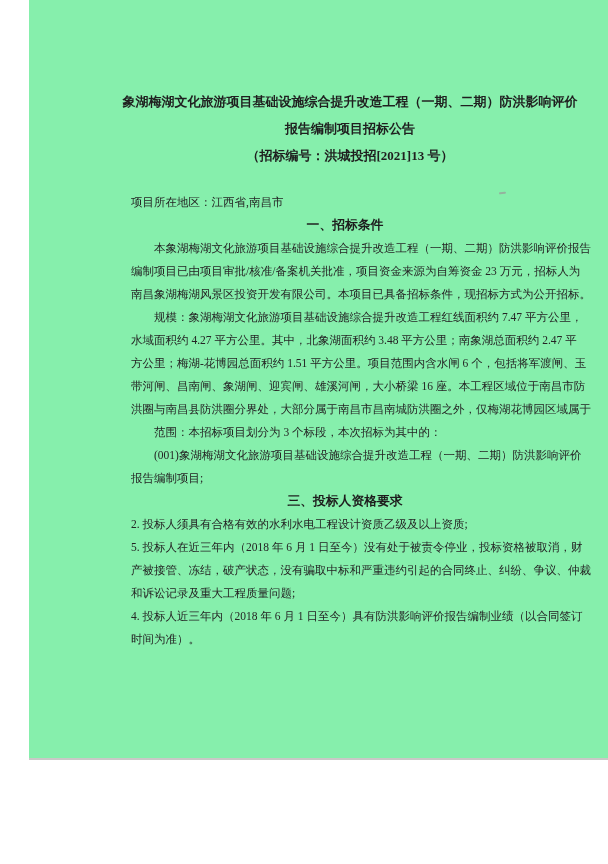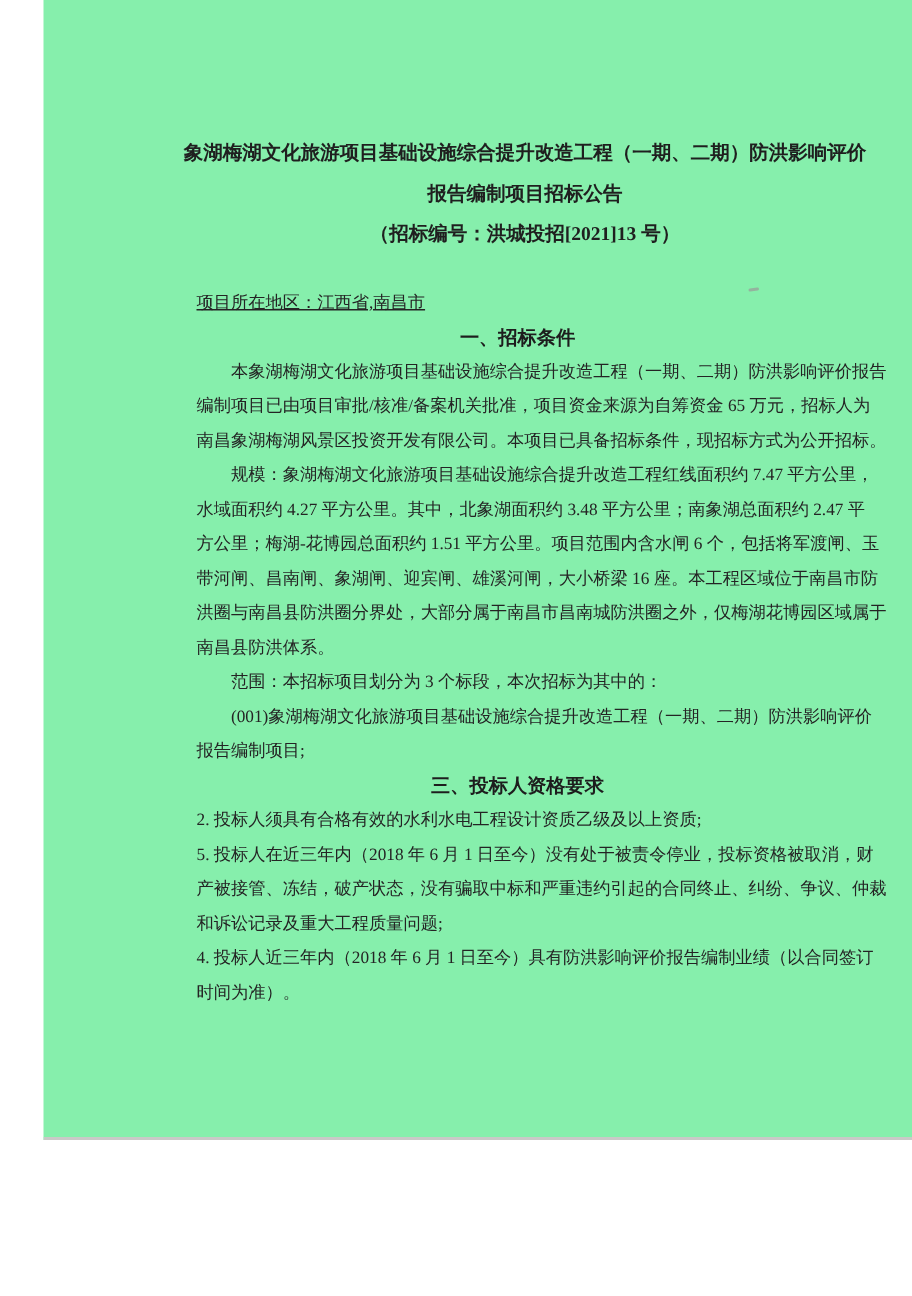--- a/index.html
+++ b/index.html
@@ -32,21 +32,20 @@
     color: #1f1f1f;
   }
   .title-block .tender-no {
     font-weight: bold;
     font-size: 13px;
   }
   .location-line {
     margin-top: 22px;
     font-size: 11.5px;
     line-height: 23px;
-    text-decoration: underline;
   }
   h2.sec-heading {
     margin: 0; padding: 0;
     font-size: 12.8px;
     line-height: 23px;
     font-weight: bold;
     color: #1d1d1d;
     text-align: center;
   }
   .para { font-size: 11.5px; }
@@ -117,33 +116,32 @@
       <div>报告编制项目招标公告</div>
       <div class="tender-no">（招标编号：洪城投招[2021]13 号）</div>
     </div>
 
     <div class="location-line">项目所在地区：江西省,南昌市</div>
 
     <section>
       <h2 class="sec-heading">一、招标条件</h2>
       <div class="para">
           <div class="line">　　本象湖梅湖文化旅游项目基础设施综合提升改造工程（一期、二期）防洪影响评价报告</div>
-          <div class="line">编制项目已由项目审批/核准/备案机关批准，项目资金来源为自筹资金 65 万元，招标人为</div>
+          <div class="line">编制项目已由项目审批/核准/备案机关批准，项目资金来源为自筹资金 23 万元，招标人为</div>
           <div class="line last">南昌象湖梅湖风景区投资开发有限公司。本项目已具备招标条件，现招标方式为公开招标。</div>
         </div>
     </section>
 
     <section>
       <div class="para">
           <div class="line">　　规模：象湖梅湖文化旅游项目基础设施综合提升改造工程红线面积约 7.47 平方公里，</div>
           <div class="line">水域面积约 4.27 平方公里。其中，北象湖面积约 3.48 平方公里；南象湖总面积约 2.47 平</div>
           <div class="line">方公里；梅湖-花博园总面积约 1.51 平方公里。项目范围内含水闸 6 个，包括将军渡闸、玉</div>
           <div class="line">带河闸、昌南闸、象湖闸、迎宾闸、雄溪河闸，大小桥梁 16 座。本工程区域位于南昌市防</div>
           <div class="line">洪圈与南昌县防洪圈分界处，大部分属于南昌市昌南城防洪圈之外，仅梅湖花博园区域属于</div>
-          <div class="line last">南昌县防洪体系。</div>
         </div>
       <div class="para">
           <div class="line last">　　范围：本招标项目划分为 3 个标段，本次招标为其中的：</div>
         </div>
       <div class="para">
           <div class="line">　　(001)象湖梅湖文化旅游项目基础设施综合提升改造工程（一期、二期）防洪影响评价</div>
           <div class="line last">报告编制项目;</div>
         </div>
     </section>
 

